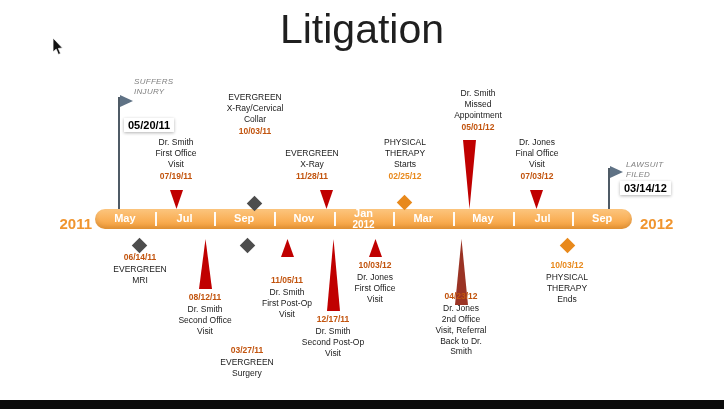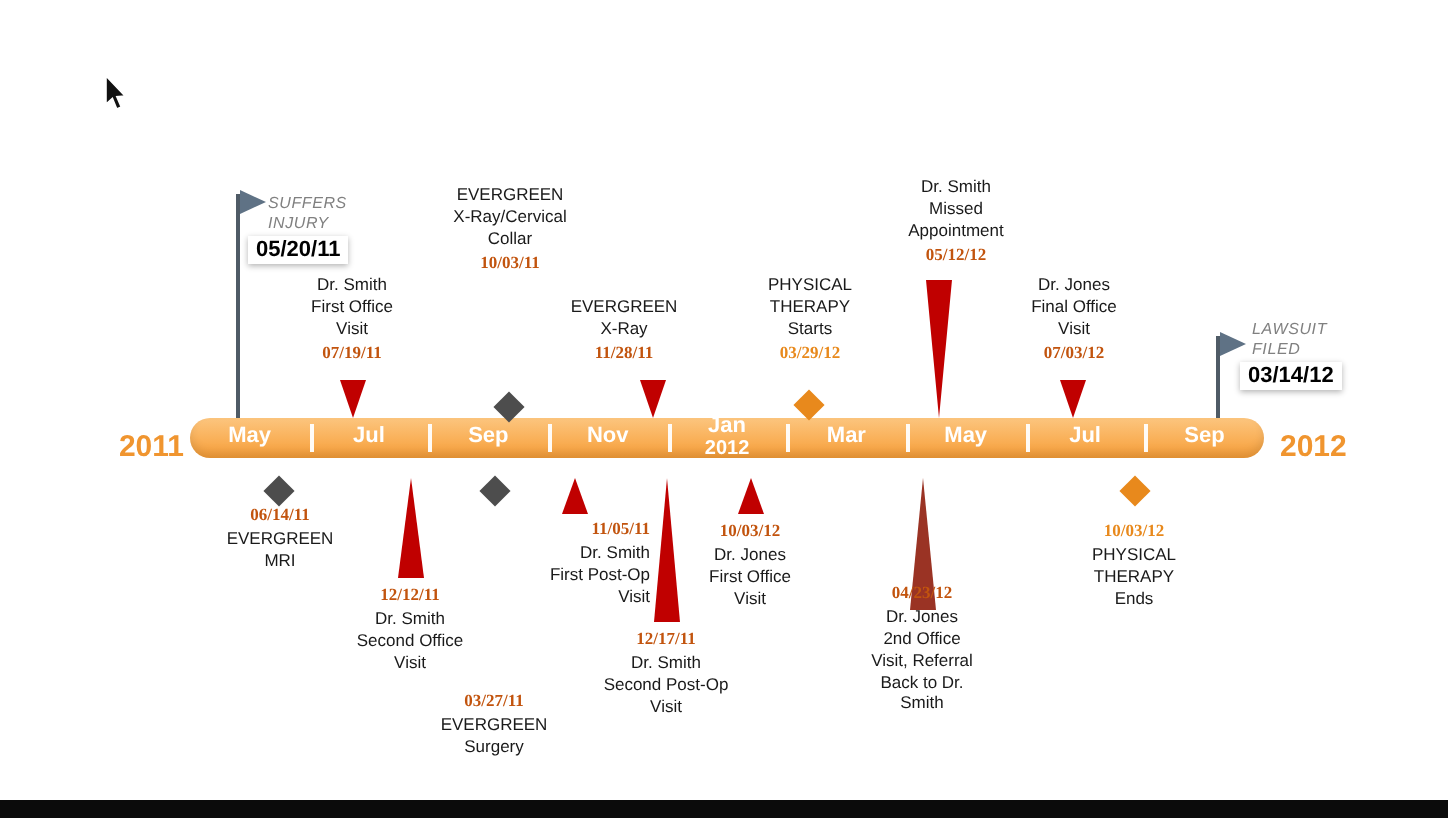--- a/index.html
+++ b/index.html
@@ -23,21 +23,21 @@
     content:""; position:absolute; left:0; top:50%; transform:translateY(-50%);
     width:2px; height:14px; background:rgba(255,255,255,0.95);
   }
   .month-sub { display:block; font-size:10px; font-weight:700; }
   .year { position:absolute; top:215px; font-size:15px; font-weight:700; color:#f0952f; }
   .year.left  { left:48px; width:44px; text-align:right; }
   .year.right { left:640px; }
   
   .ev { position:absolute; text-align:center; font-size:8.5px; line-height:1.28; color:#1a1a1a; }
   .ev-title { display:block; white-space:pre-line; }
-  .ev-date  { display:block; font-weight:700; color:#c2540e; margin:1px 0;font-family:Liberation Serif, serif; }
+  .ev-date  { display:block; font-weight:700; color:#c2540e; margin:1px 0; }
   .ev-date.orange { color:#e8891c; }
   
   .arrow { position:absolute; width:13px; }
   .arrow.down { clip-path:polygon(0 0, 100% 0, 50% 100%); }
   .arrow.up   { clip-path:polygon(50% 0, 100% 100%, 0 100%); }
   .arrow.red     { background:#c00000; }
   .arrow.darkred { background:#9a3324; }
   .diamond { position:absolute; width:11px; height:11px; transform:rotate(45deg); }
   .diamond.dark   { background:#4d4d4d; }
   .diamond.orange { background:#e8891c; }
@@ -51,28 +51,29 @@
   .flag-date  { position:absolute; font-size:11px; font-weight:700; color:#000;
                 background:#fff; padding:1px 4px; box-shadow:0 1px 3px rgba(0,0,0,0.3); }
   .bottom-bar { position:absolute; left:0; bottom:0; width:100%; height:9px; background:#0b0b0b; }
   .cursor { position:absolute; left:52px; top:38px; }
 </style>
 </head>
 <body>
 
 <div class="slide">
 
+  <div class="title">Litigation</div>
 
   <svg class="cursor" width="12" height="18" viewBox="0 0 12 18">
     <path d="M1,0 L1,14 L4.2,11.2 L6.4,16.5 L8.6,15.5 L6.4,10.4 L10.5,10 Z" fill="#111" stroke="#fff" stroke-width="0.8"></path>
   </svg>
 
   <div class="flag-pole" style="left:118px; top:97px; height:112px;"></div>
   <div class="flag-tri" style="left:120px; top:95px;"></div>
-  <div class="flag-label" style="left:134px; top:77px;margin-top:20px;">SUFFERS
+  <div class="flag-label" style="left:134px; top:77px;">SUFFERS
 INJURY</div>
   <div class="flag-date" style="left:124px; top:118px;">05/20/11</div>
 
   <div class="flag-pole" style="left:608px; top:168px; height:41px;"></div>
   <div class="flag-tri" style="left:610px; top:166px;"></div>
   <div class="flag-label" style="left:626px; top:160px;">LAWSUIT
 FILED</div>
   <div class="flag-date" style="left:620px; top:181px;">03/14/12</div>
 
   <div class="year left">2011</div>
@@ -110,64 +111,64 @@
     <span class="ev-title">EVERGREEN
 X-Ray</span>
     <span class="ev-date">11/28/11</span>
   </div>
   <div class="arrow down red" style="left:320px; top:190px; height:19px;"></div>
 
   <div class="ev" style="left:370px; top:137px; width:70px;">
     <span class="ev-title">PHYSICAL
 THERAPY
 Starts</span>
-    <span class="ev-date orange">03/29/12</span>
+    <span class="ev-date orange">02/25/12</span>
   </div>
   <div class="diamond orange" style="left:399px; top:197px;"></div>
 
   <div class="ev" style="left:436px; top:88px; width:84px;">
     <span class="ev-title">Dr. Smith
 Missed
 Appointment</span>
-    <span class="ev-date">05/12/12</span>
+    <span class="ev-date">05/01/12</span>
   </div>
   <div class="arrow down red" style="left:463px; top:140px; height:69px;"></div>
 
   <div class="ev" style="left:500px; top:137px; width:74px;">
     <span class="ev-title">Dr. Jones
 Final Office
 Visit</span>
     <span class="ev-date">07/03/12</span>
   </div>
   <div class="arrow down red" style="left:530px; top:190px; height:19px;"></div>
 
   <div class="diamond dark" style="left:134px; top:240px;"></div>
   <div class="ev" style="left:105px; top:251px; width:70px;">
     <span class="ev-date">06/14/11</span>
     <span class="ev-title">EVERGREEN
 MRI</span>
   </div>
 
   <div class="arrow up red" style="left:199px; top:239px; height:50px;"></div>
   <div class="ev" style="left:168px; top:291px; width:74px;">
-    <span class="ev-date">12/12/11</span>
+    <span class="ev-date">08/12/11</span>
     <span class="ev-title">Dr. Smith
 Second Office
 Visit</span>
   </div>
 
   <div class="diamond dark" style="left:242px; top:240px;"></div>
   <div class="ev" style="left:212px; top:344px; width:70px;">
     <span class="ev-date">03/27/11</span>
     <span class="ev-title">EVERGREEN
 Surgery</span>
   </div>
 
   <div class="arrow up red" style="left:281px; top:239px; height:18px;"></div>
-  <div class="ev" style="left:249px; top:258px; width:76px;text-align:right;">
+  <div class="ev" style="left:249px; top:274px; width:76px;">
     <span class="ev-date">11/05/11</span>
     <span class="ev-title">Dr. Smith
 First Post-Op
 Visit</span>
   </div>
 
   <div class="arrow up red" style="left:327px; top:239px; height:72px;"></div>
   <div class="ev" style="left:294px; top:313px; width:78px;">
     <span class="ev-date">12/17/11</span>
     <span class="ev-title">Dr. Smith

